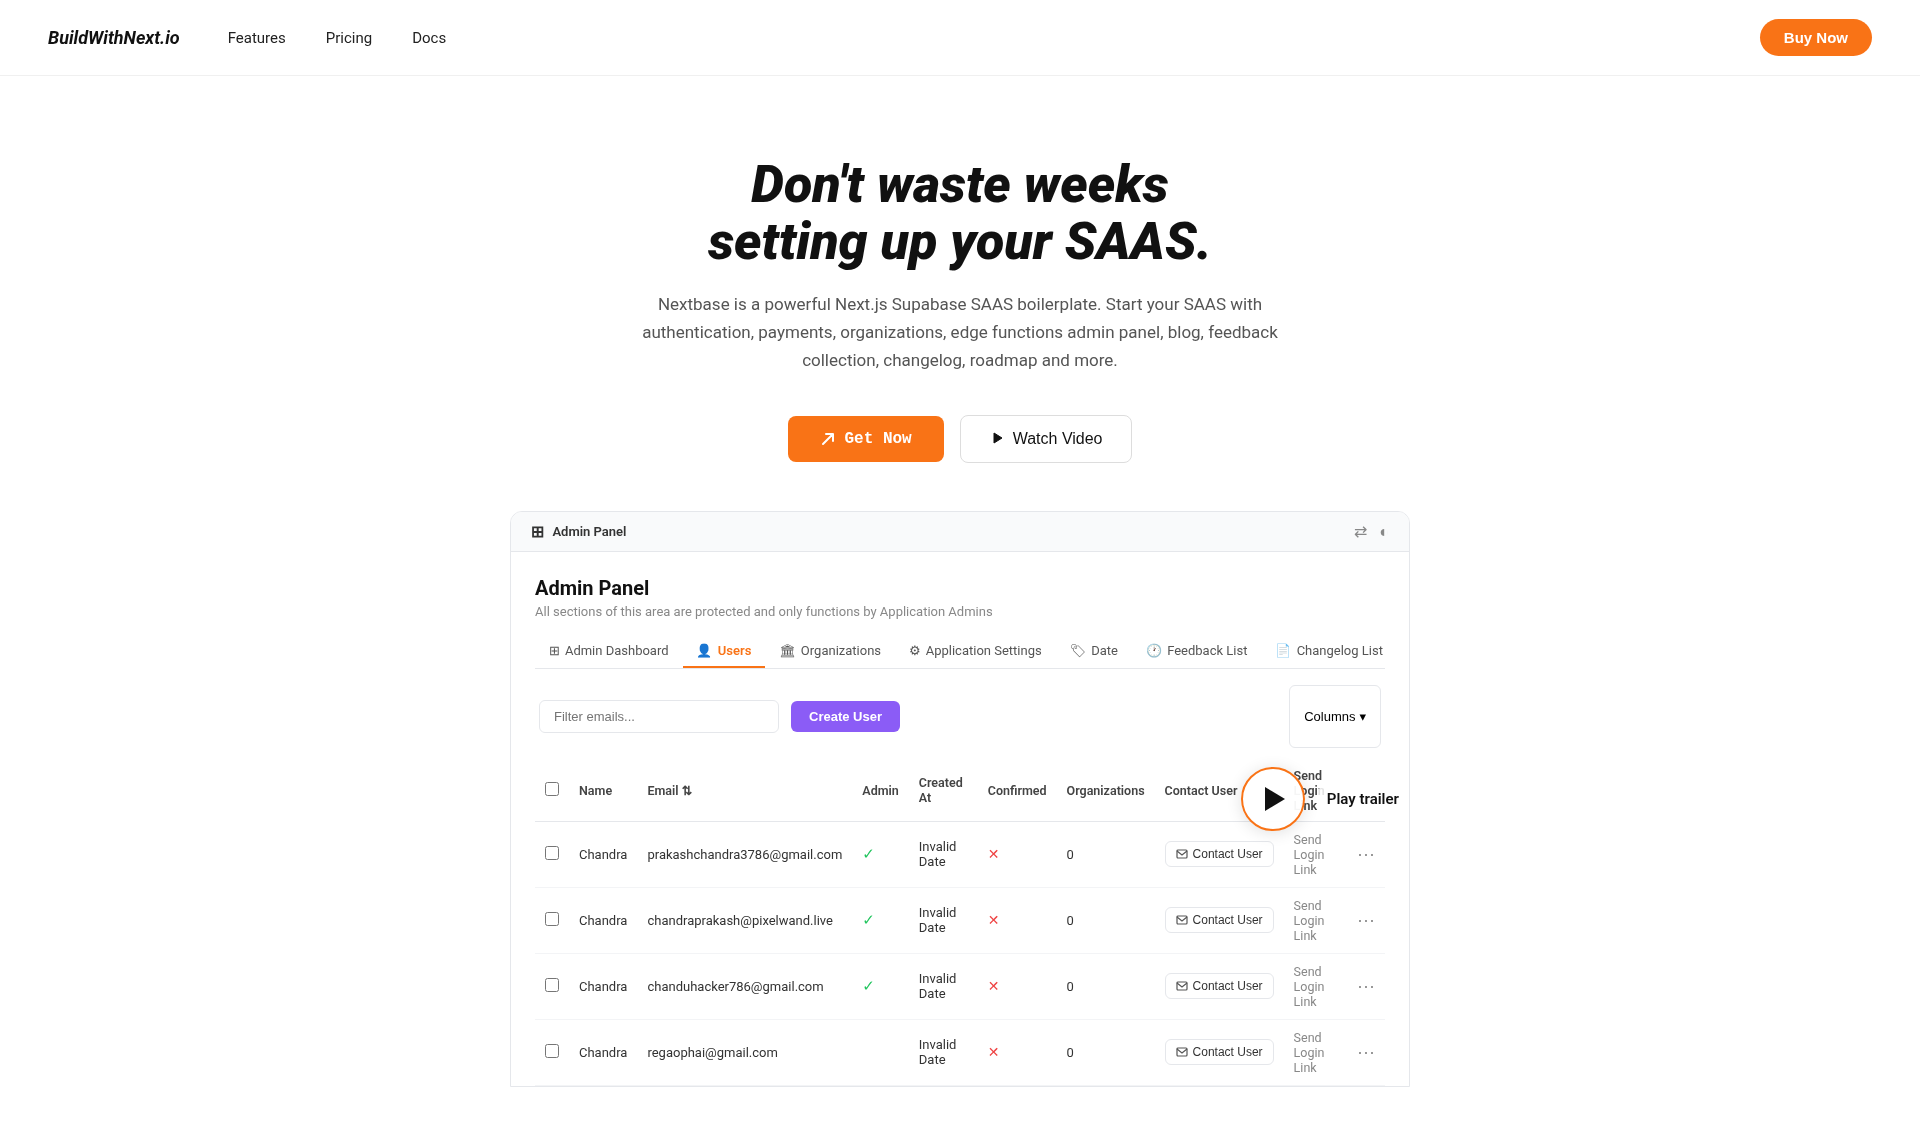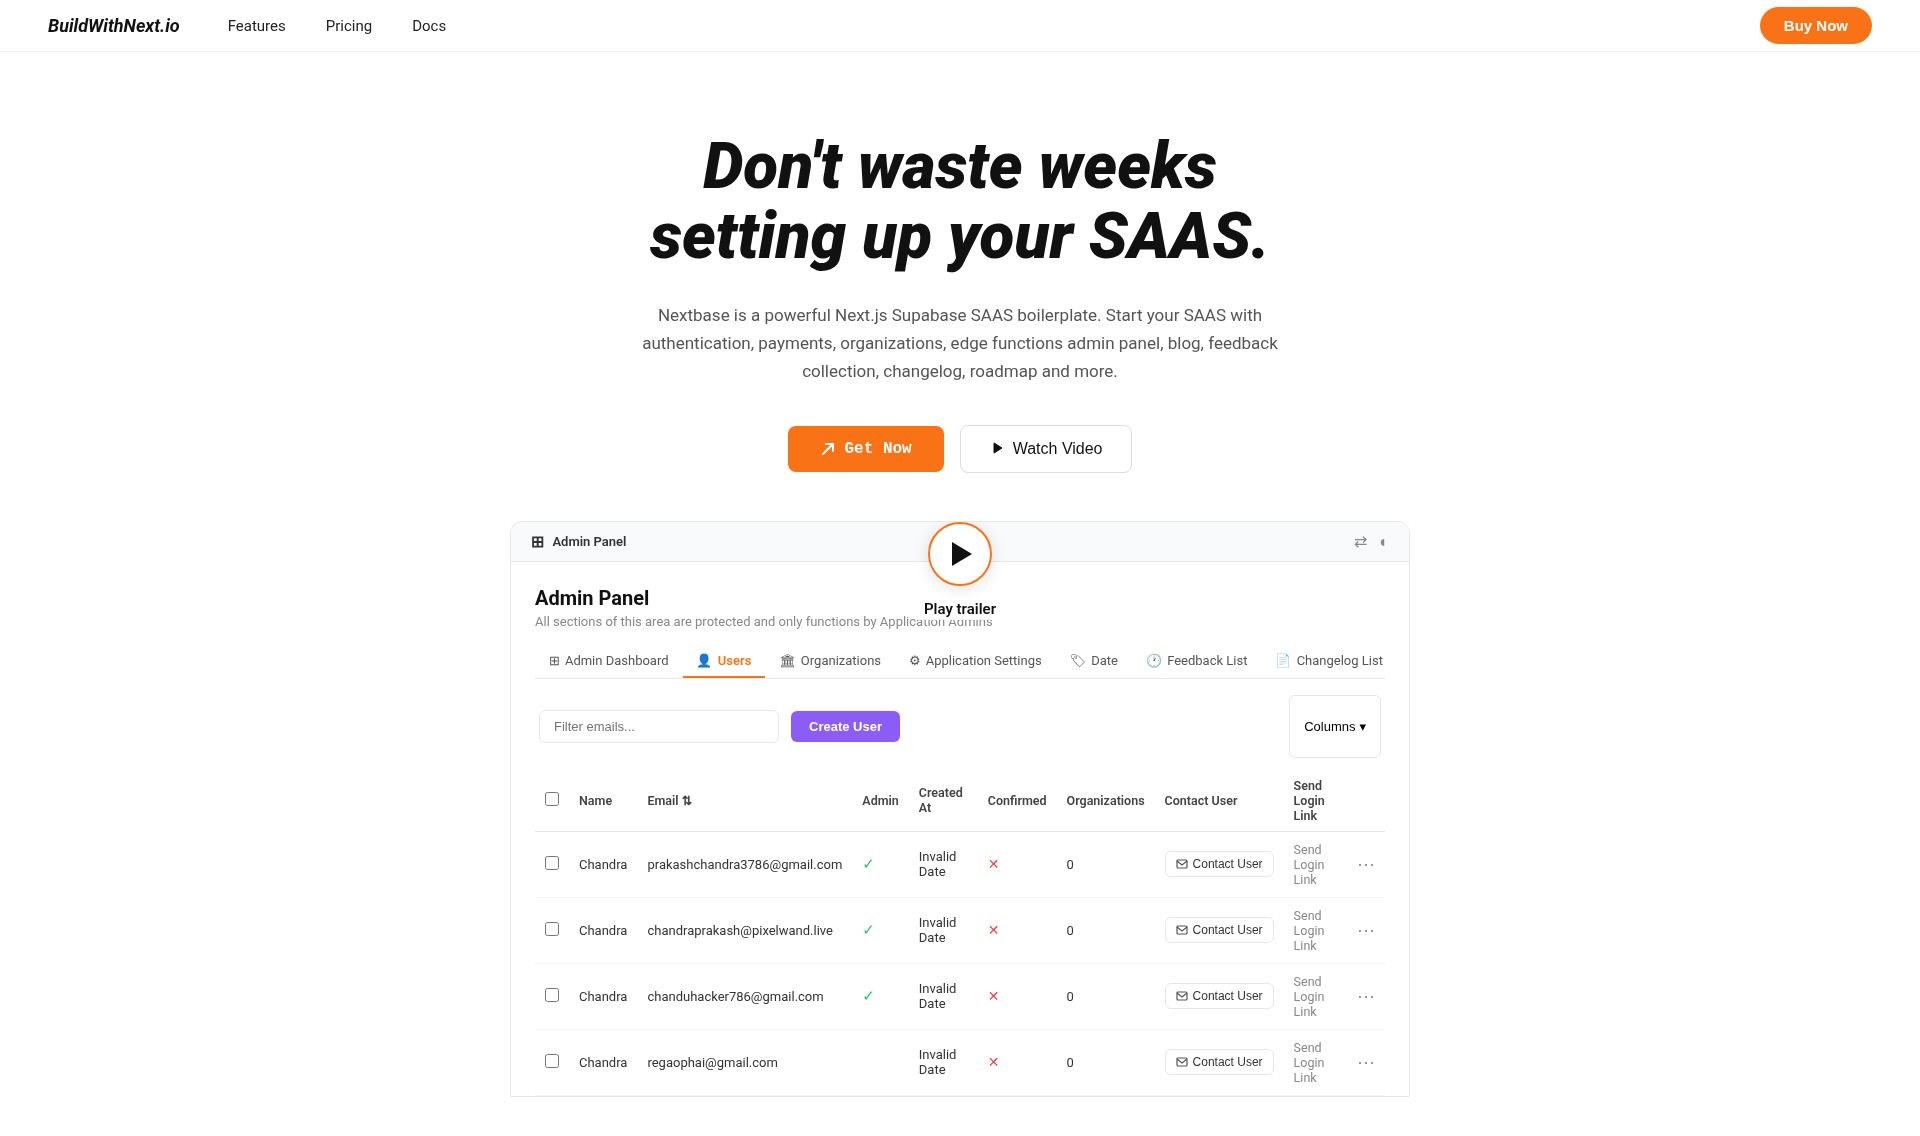--- a/index.html
+++ b/index.html
@@ -3,21 +3,21 @@
   <meta charset="utf-8">
   <style>
     * { box-sizing: border-box; margin: 0; padding: 0; }
     body { font-family: -apple-system, BlinkMacSystemFont, 'Segoe UI', Roboto, sans-serif; background: #fff; color: #111; }
 
     
     nav {
       display: flex;
       align-items: center;
       padding: 0 48px;
-      height: 52px;
+      height: 76px;
       border-bottom: 1px solid #f0f0f0;
       position: relative;
     }
     .nav-logo {
       font-style: italic;
       font-weight: 700;
       font-size: 18px;
       margin-right: 48px;
       color: #111;
     }
@@ -46,26 +46,26 @@
 
     
     .hero {
       display: flex;
       flex-direction: column;
       align-items: center;
       text-align: center;
       padding: 80px 40px 48px;
     }
     .hero-heading {
-      font-size: 64px;
+      font-size: 52px;
       font-weight: 900;
       font-style: italic;
       line-height: 1.1;
       max-width: 700px;
-      margin-bottom: 28px;
+      margin-bottom: 20px;
     }
     .hero-sub {
       font-size: 17px;
       color: #555;
       max-width: 660px;
       line-height: 1.65;
       margin-bottom: 40px;
     }
     .hero-buttons {
       display: flex;
@@ -263,23 +263,23 @@
       background: none;
       border: none;
     }
     .row-checkbox { width: 14px; height: 14px; cursor: pointer; }
 
     
     .play-overlay {
       position: absolute;
       top: 0; left: 0; right: 0; bottom: 0;
       display: flex;
-      flex-direction: column;
-      align-items: center;
-      justify-content: flex-start;
+      flex-direction: row;
+      align-items: center;
+      justify-content: flex-end;
       gap: 12px;
       pointer-events: none;
     }
     .play-circle {
       width: 64px;
       height: 64px;
       border-radius: 50%;
       background: rgba(255,255,255,0.95);
       border: 2.5px solid #f97316;
       display: flex;

